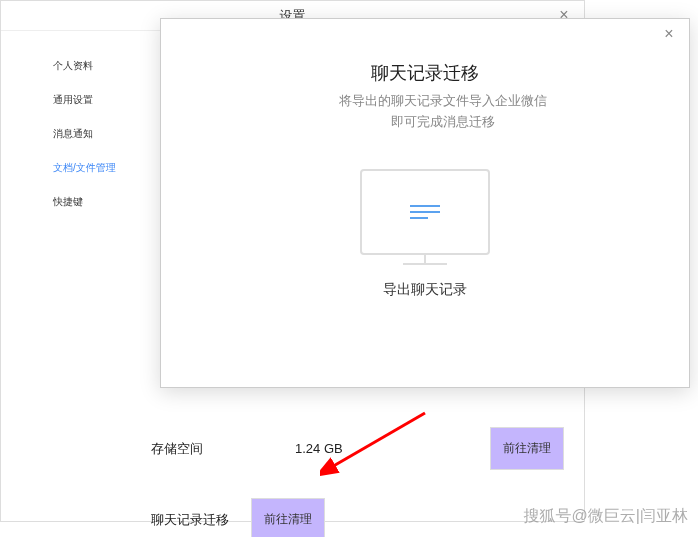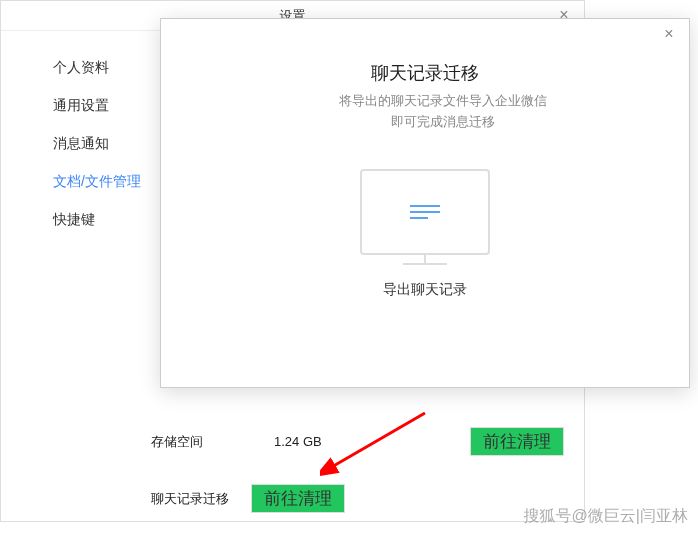--- a/index.html
+++ b/index.html
@@ -44,44 +44,44 @@
   .settings-body {
     display: flex;
     height: calc(100% - 30px);
   }
   .sidebar {
     width: 140px;
     padding-top: 18px;
   }
   .sidebar-item {
     padding: 10px 0 10px 52px;
-    font-size: 14px;
+    font-size: 10px;
     color: #333;
     cursor: pointer;
     white-space: nowrap;
   }
   .sidebar-item.active { color: #3b86f6; }
   .content-panel {
     flex: 1;
     padding: 20px 20px 0 10px;
   }
   .row {
     display: flex;
     align-items: center;
     margin-bottom: 14px;
     font-size: 13px;
     color: #333;
   }
   .row-label { width: 100px; color: #222; }
-  .row-value { flex:1; color:#222;margin-left:23px; }
+  .row-value { flex:1; color:#222; }
   .row-action {
     border: 1px solid #ddd;
-    background: #22c55e;
-    padding: 2px 12px;
-    font-size: 17px;
+    background: #c4b5fd;
+    padding: 12px 12px;
+    font-size: 12px;
     cursor: pointer;
     color: #333;
   }
   .storage-row { margin-top: 360px; }
 
   
   .modal {
     position: absolute;
     left: 160px; top: 18px;
     width: 530px;
@@ -197,21 +197,21 @@
       <div class="sidebar-item">个人资料</div>
       <div class="sidebar-item">通用设置</div>
       <div class="sidebar-item">消息通知</div>
       <div class="sidebar-item active">文档/文件管理</div>
       <div class="sidebar-item">快捷键</div>
     </div>
     <div class="content-panel">
       <div class="row" style="margin-top:168px; visibility:hidden;">
         <span>微文</span>
       </div>
-      <div class="row storage-row" style="margin-top:190px;">
+      <div class="row storage-row" style="margin-top:190px;gap:44px;">
         <span class="row-label">存储空间</span>
         <span class="row-value">1.24 GB</span>
         <button class="row-action">前往清理</button>
       </div>
       <div class="row" style="margin-top:28px;">
         <span class="row-label">聊天记录迁移</span>
         <button class="row-action">前往清理</button>
       </div>
     </div>
   </div>

